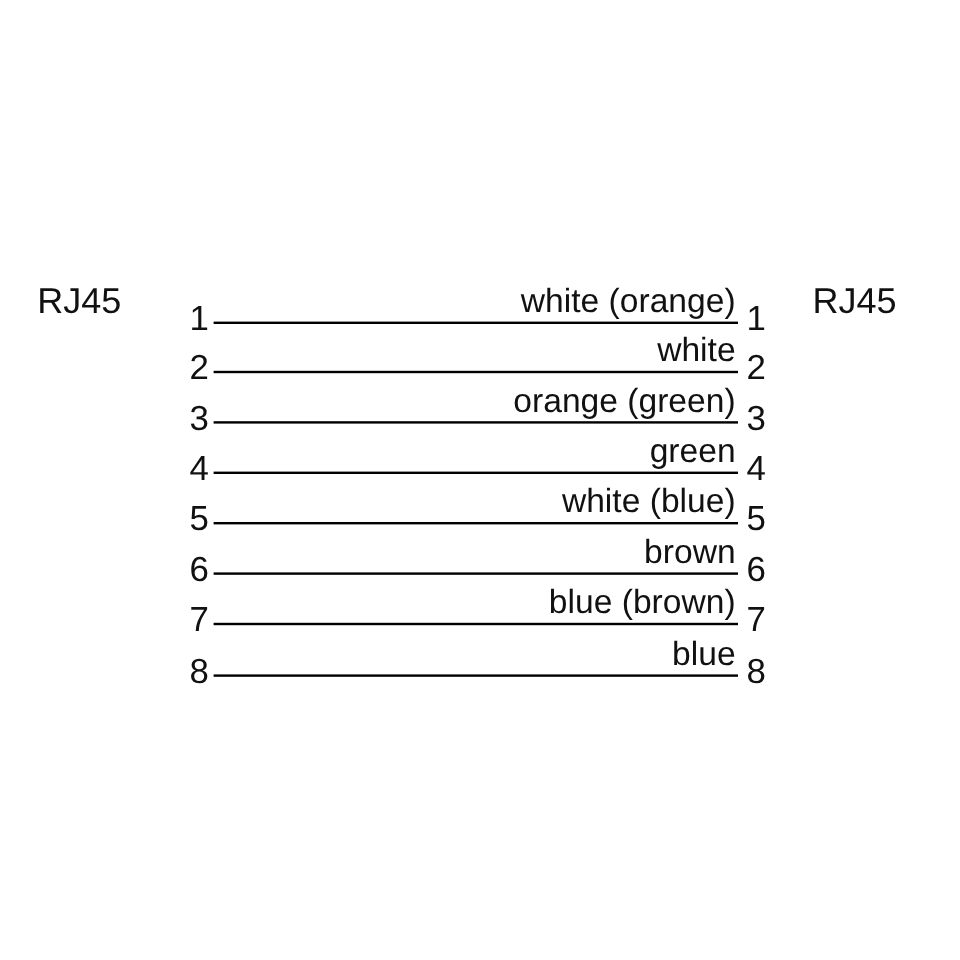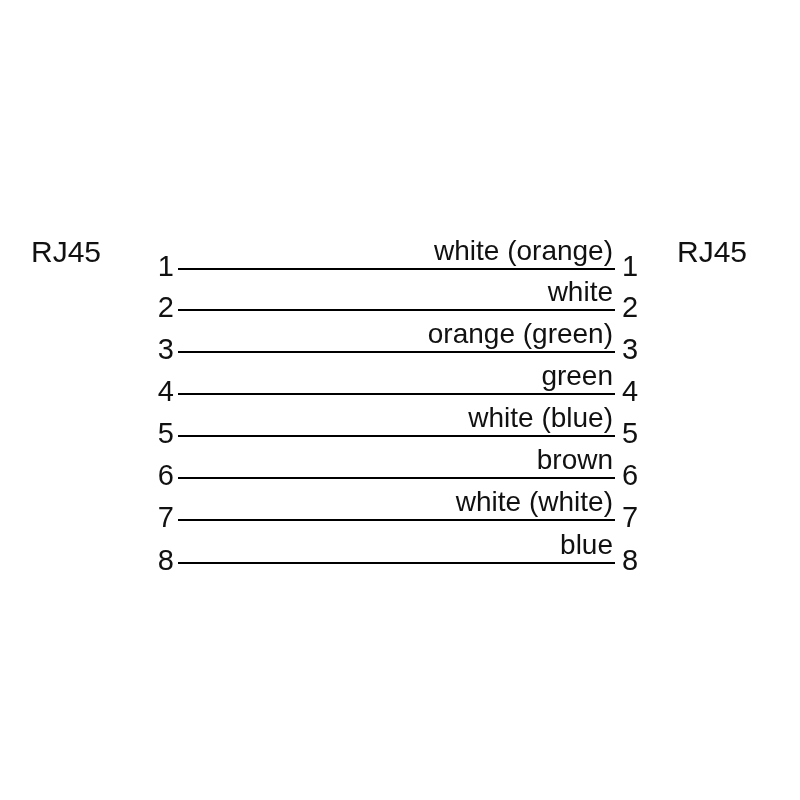--- a/index.html
+++ b/index.html
@@ -134,21 +134,21 @@
   </div>
 
   <div class="pin-row" style="top:477px;">
     <span class="wire-label">brown</span>
     <span class="pin-number left">6</span>
     <span class="pin-line"></span>
     <span class="pin-number right">6</span>
   </div>
 
   <div class="pin-row" style="top:519px;">
-    <span class="wire-label">white (white)</span>
+    <span class="wire-label">blue (brown)</span>
     <span class="pin-number left">7</span>
     <span class="pin-line"></span>
     <span class="pin-number right">7</span>
   </div>
 
   <div class="pin-row" style="top:562px;">
     <span class="wire-label">blue</span>
     <span class="pin-number left">8</span>
     <span class="pin-line"></span>
     <span class="pin-number right">8</span>

